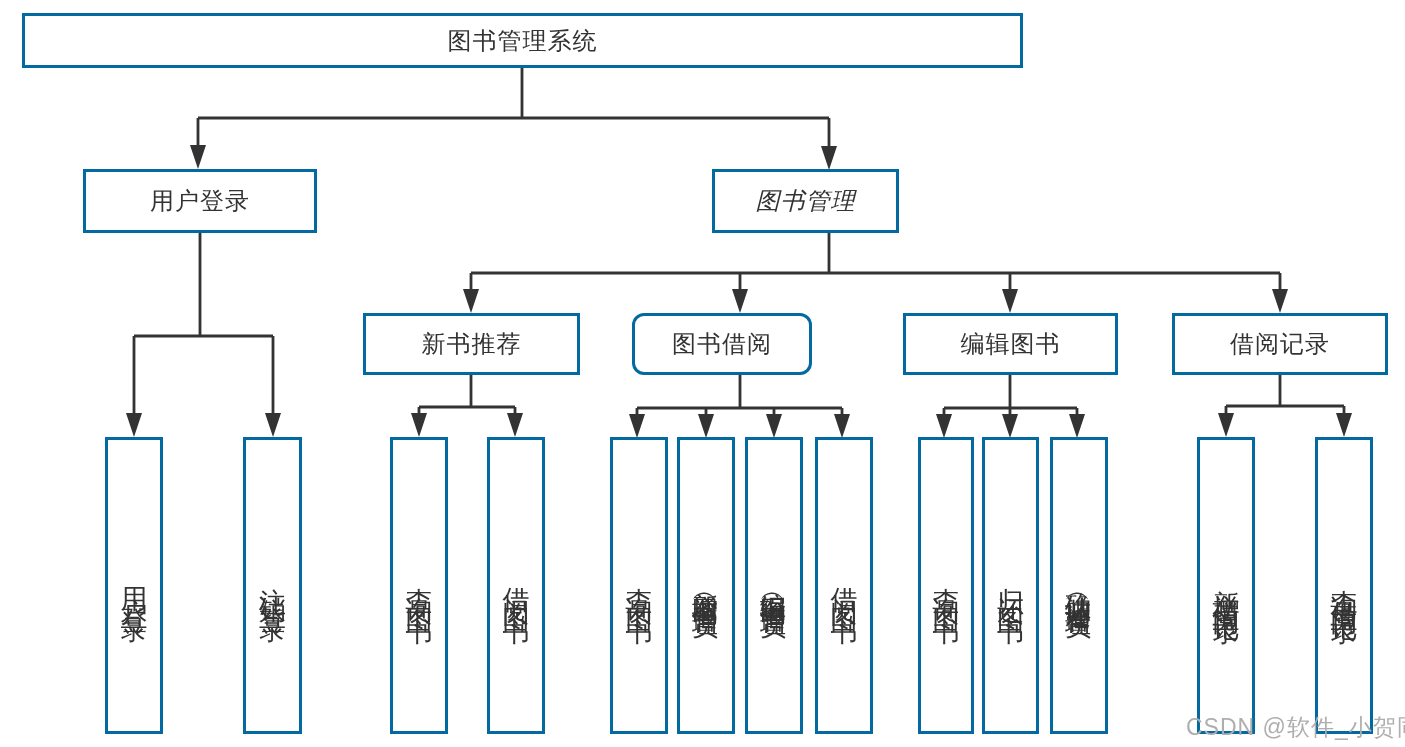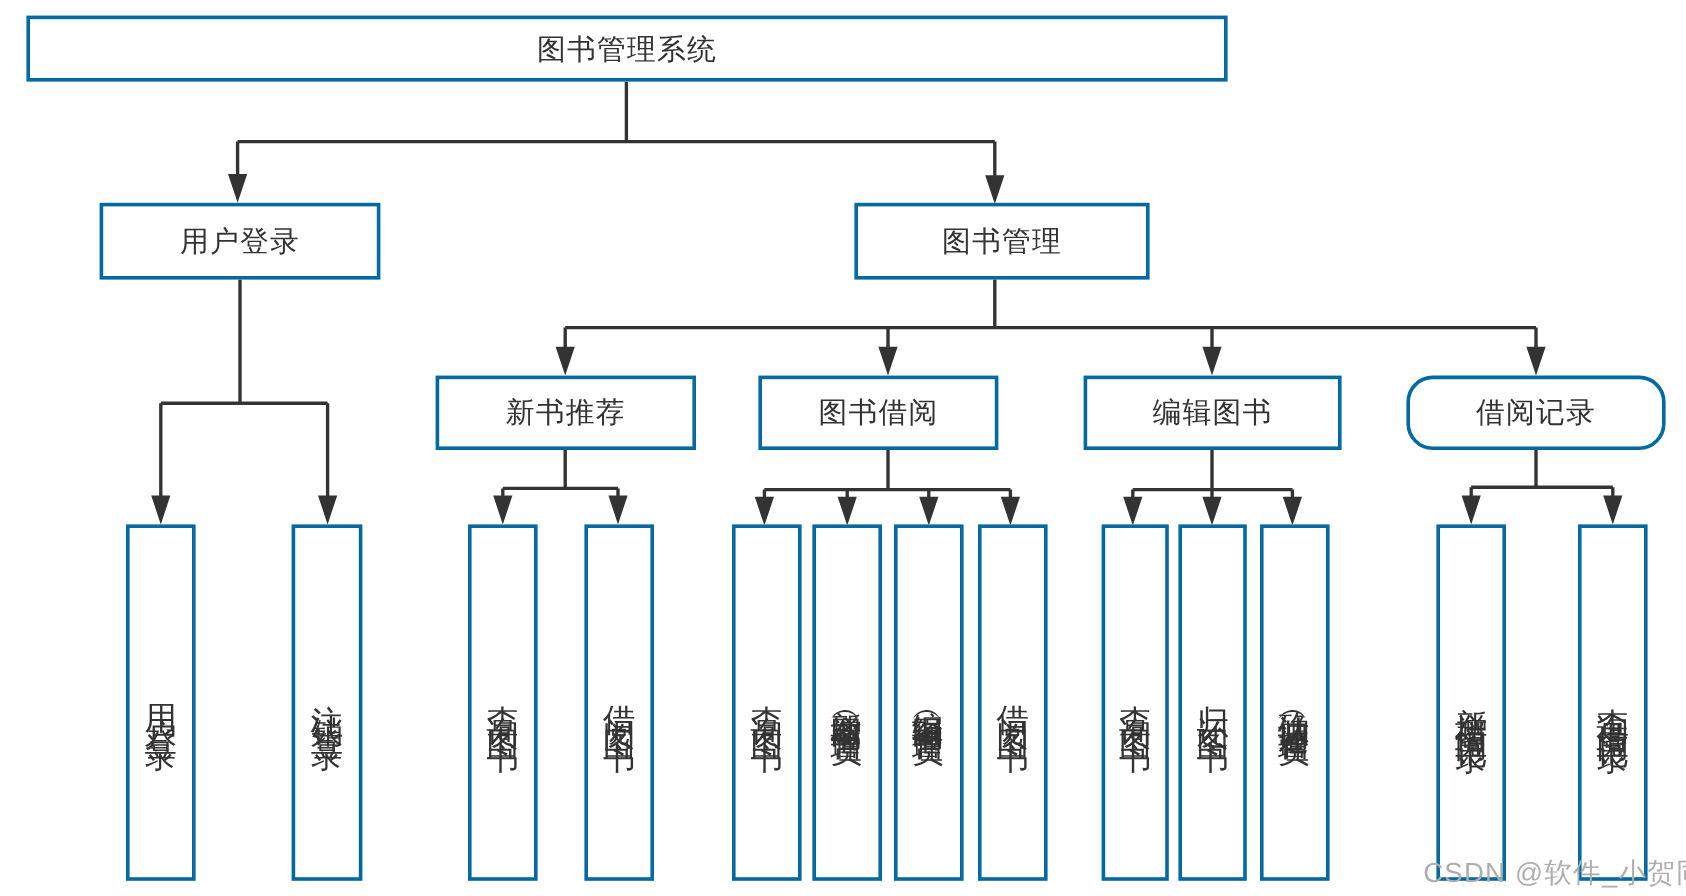--- a/index.html
+++ b/index.html
@@ -33,26 +33,26 @@
     color: #333333;
     z-index: 1;
   }
   .node-h {
     font-size: 24px;
     letter-spacing: 1px;
     white-space: nowrap;
   }
   .root    { left: 22px;  top: 13px;  width: 1001px; height: 55px; }
   .l2-a    { left: 83px;  top: 169px; width: 234px;  height: 64px; }
-  .l2-b    { left: 712px; top: 169px; width: 246px;  height: 64px; }
+  .l2-b    { left: 712px; top: 169px; width: 187px;  height: 64px; font-style: italic; }
   .l3      { top: 313px; height: 62px; }
   .l3-a    { left: 363px;  width: 217px; }
-  .l3-b    { left: 632px;  width: 200px; }
+  .l3-b    { left: 632px;  width: 180px; border-radius: 12px; }
   .l3-c    { left: 903px;  width: 215px; }
-  .l3-d    { left: 1172px; width: 216px; border-radius: 22px; }
+  .l3-d    { left: 1172px; width: 216px; }
   .leaf    { top: 437px; height: 297px; }
   .vtext {
     writing-mode: vertical-rl;
     text-orientation: mixed;
     color: #333333;
     white-space: nowrap;
   }
   .s4 .vtext { font-size: 27px; letter-spacing: 10px; }
   .s6 .vtext { font-size: 27px; letter-spacing: 6px;  }
   .s9 .vtext { font-size: 26px; letter-spacing: 3px;  }

